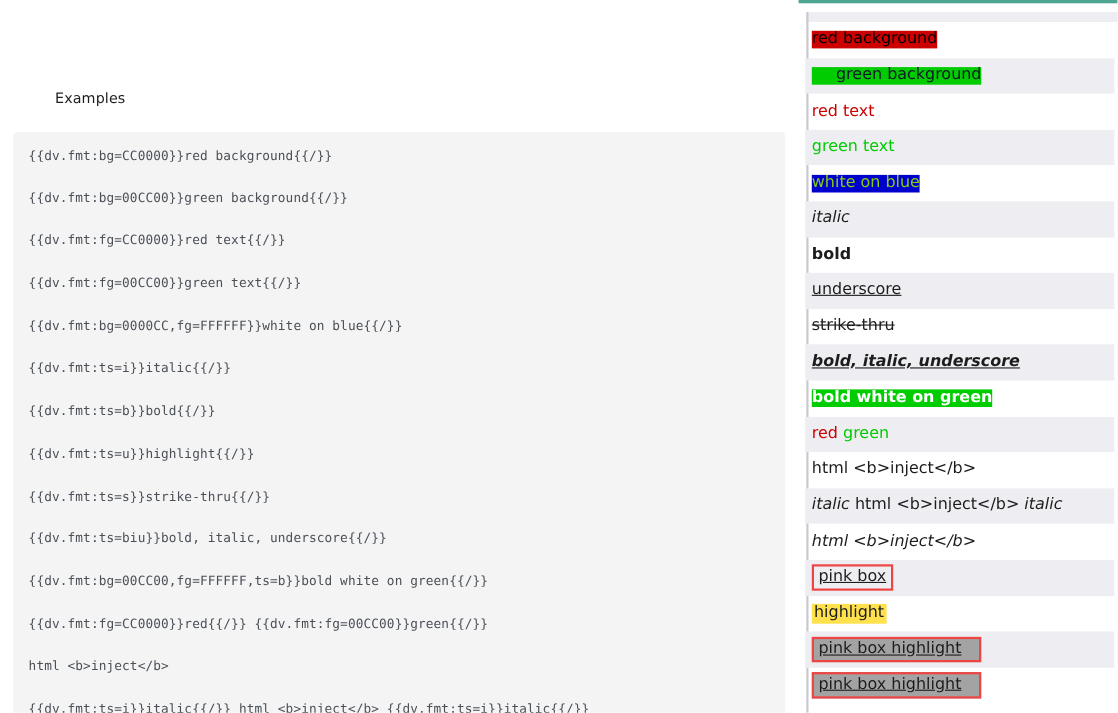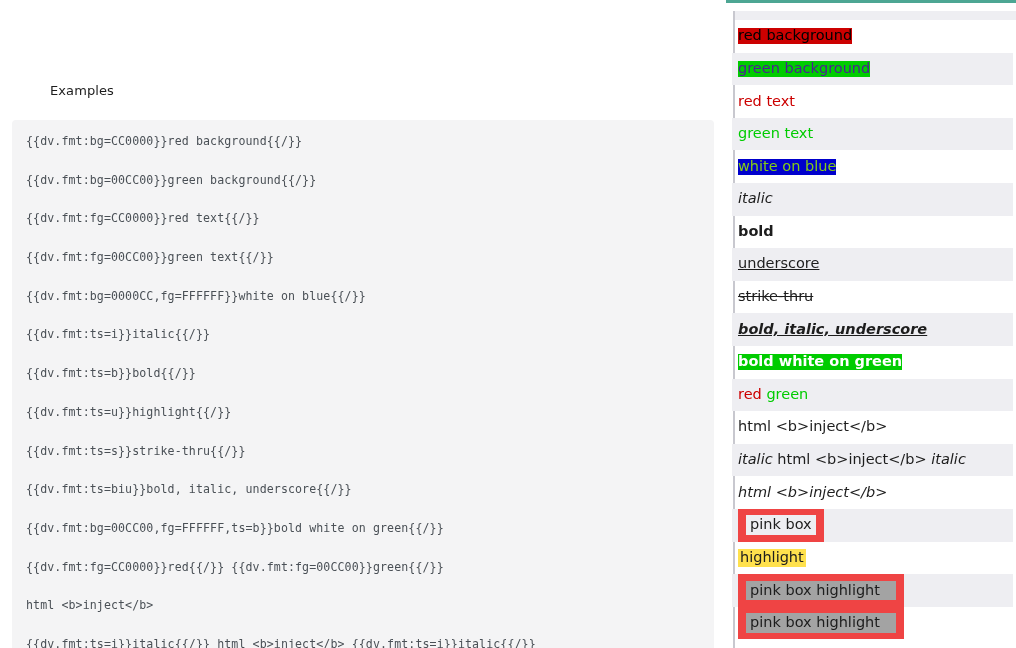--- a/index.html
+++ b/index.html
@@ -112,36 +112,37 @@
     color: #1d1d1d;
     line-height: 1.1;
     overflow: hidden;
   }
   .prow.stripe { background: #eeeef2; }
 
   .seg { white-space: pre; }
 
   
   .bg-red    { background: #CC0000; color: #000000; }
-  .bg-green  { background: #00CC00; color: #4c1d95; }
+  .bg-green  { background: #00CC00; color: #0f172a; padding-left: 22px; }
   .fg-red    { color: #CC0000; }
   .fg-green  { color: #00CC00; }
   .bg-blue-fg-white { background: #0000CC; color: #84cc16; }
   .ts-i { font-style: italic; }
   .ts-b { font-weight: bold; }
   .ts-u { text-decoration: underline; }
   .ts-s { text-decoration: line-through; }
   .ts-biu { font-weight: bold; font-style: italic; text-decoration: underline; }
   .bg-green-fg-white-b { background: #00CC00; color: #FFFFFF; font-weight: bold; }
 
   .cls-pink-box {
-    border: 8px solid #ef4444;
+    border: 2px solid #ef4444;
     padding: 1px 4px 2px 4px;
     display: inline-block;
     line-height: 1.15;
+    text-decoration: underline;
   }
   .cls-highlight {
     background: #ffe14d;
     padding: 1px 2px;
   }
   .cls-pink-box.cls-highlight {
     background: #a3a3a3;
     padding: 1px 16px 2px 4px;
   }
 </style>

